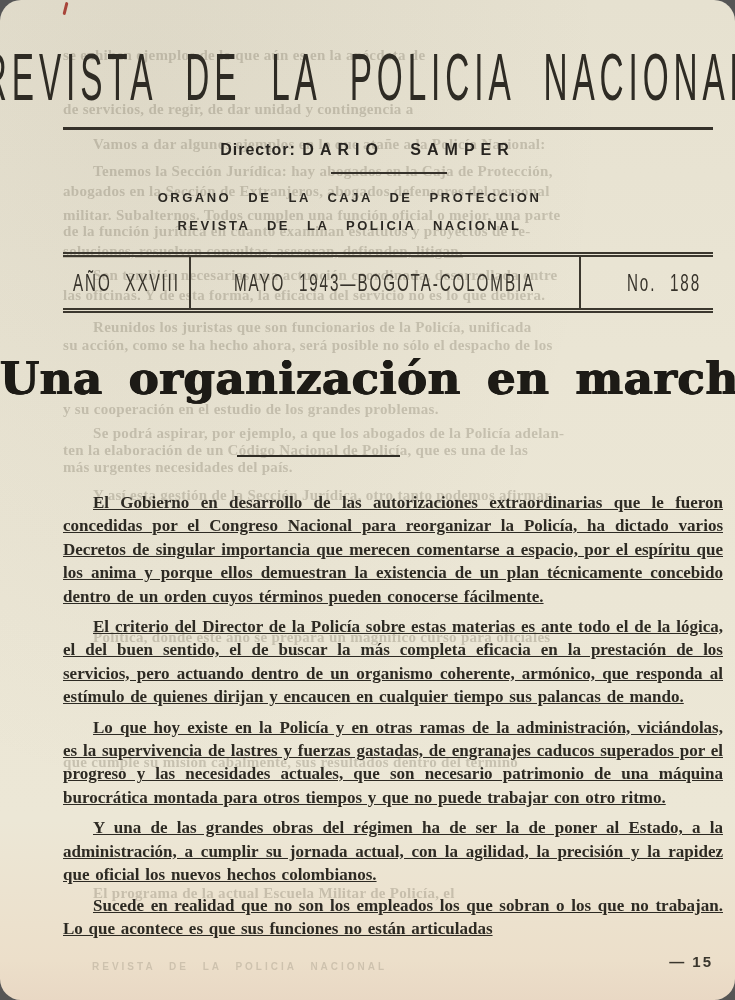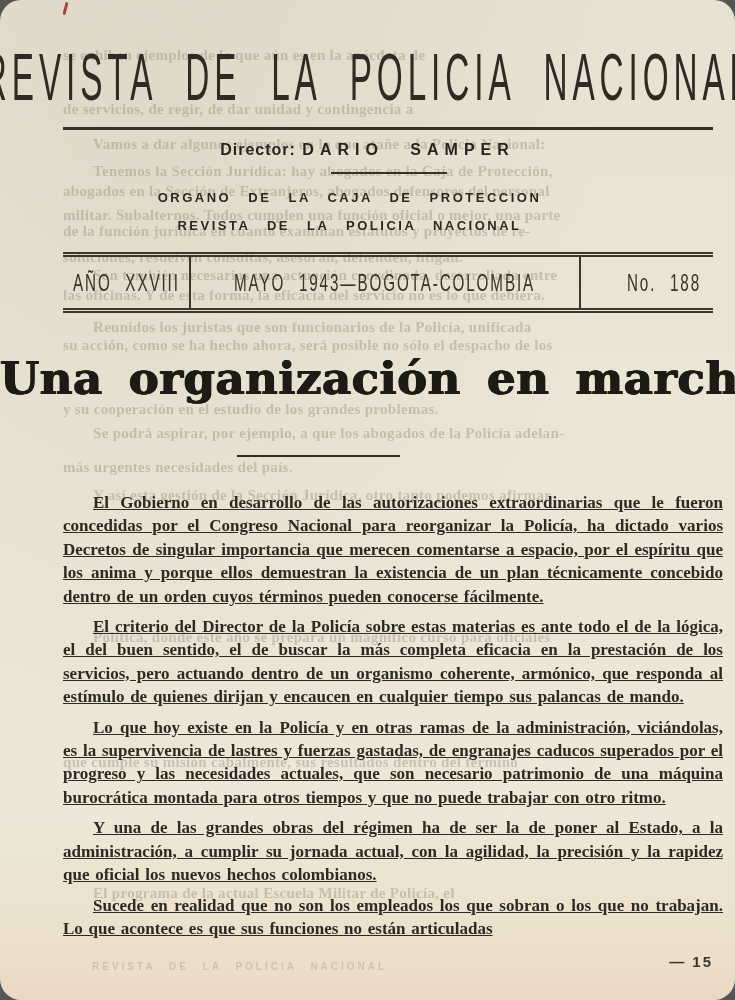--- a/index.html
+++ b/index.html
@@ -115,27 +115,28 @@
 <div class="page">
 
   <div class="bleed-layer" id="bleed-layer">
       <div class="bleed-line" style="top: 46px;">se exhiben ejemplos de lo que aún es en la anécdota de</div>
       <div class="bleed-line" style="top: 100px;">de servicios, de regir, de dar unidad y contingencia a</div>
       <div class="bleed-line indent" style="top: 135px;">Vamos a dar algunos ejemplos en lo que atañe a la Policía Nacional:</div>
       <div class="bleed-line indent" style="top: 162px;">Tenemos la Sección Jurídica: hay abogados en la Caja de Protección,</div>
       <div class="bleed-line" style="top: 182px;">abogados en la Sección de Extranjeros, abogados defensores del personal</div>
       <div class="bleed-line" style="top: 206px;">militar. Subalternos. Todos cumplen una función oficial o mejor, una parte</div>
       <div class="bleed-line" style="top: 222px;">de la función jurídica en cuanto examinan estatutos y proyectos de re-</div>
-      <div class="bleed-line" style="top: 248px;">soluciones, resuelven consultas, asesoran, defienden, litigan.</div>
+      <div class="bleed-line" style="top: 242px; text-decoration: underline;">soluciones, resuelven consultas, asesoran, defienden, litigan.</div>
       <div class="bleed-line indent" style="top: 266px;">Son también necesarias una actuación coordinada, desarrollada entre</div>
       <div class="bleed-line" style="top: 286px;">las oficinas. Y de esta forma, la eficacia del servicio no es lo que debiera.</div>
       <div class="bleed-line indent" style="top: 318px;">Reunidos los juristas que son funcionarios de la Policía, unificada</div>
       <div class="bleed-line" style="top: 336px;">su acción, como se ha hecho ahora, será posible no sólo el despacho de los</div>
       <div class="bleed-line" style="top: 400px;">y su cooperación en el estudio de los grandes problemas.</div>
       <div class="bleed-line indent" style="top: 424px;">Se podrá aspirar, por ejemplo, a que los abogados de la Policía adelan-</div>
+      <div class="bleed-line" style="top: 441px;">ten la elaboración de un Código Nacional de Policía, que es una de las</div>
       <div class="bleed-line" style="top: 458px;">más urgentes necesidades del país.</div>
       <div class="bleed-line indent" style="top: 486px;">Y así esta gestión de la Sección Jurídica, otro tanto podemos afirmar</div>
       <div class="bleed-line indent" style="top: 628px;">Política, donde este año se prepara un magnífico curso para oficiales</div>
       <div class="bleed-line" style="top: 746px; margin-top: 7px;">que cumple su misión cabalmente, sus resultados dentro del término</div>
       <div class="bleed-line indent" style="top: 884px;">El programa de la actual Escuela Militar de Policía, el</div>
     </div>
   <div class="footer-bleed">REVISTA DE LA POLICIA NACIONAL</div>
 
   <div class="content">
 

